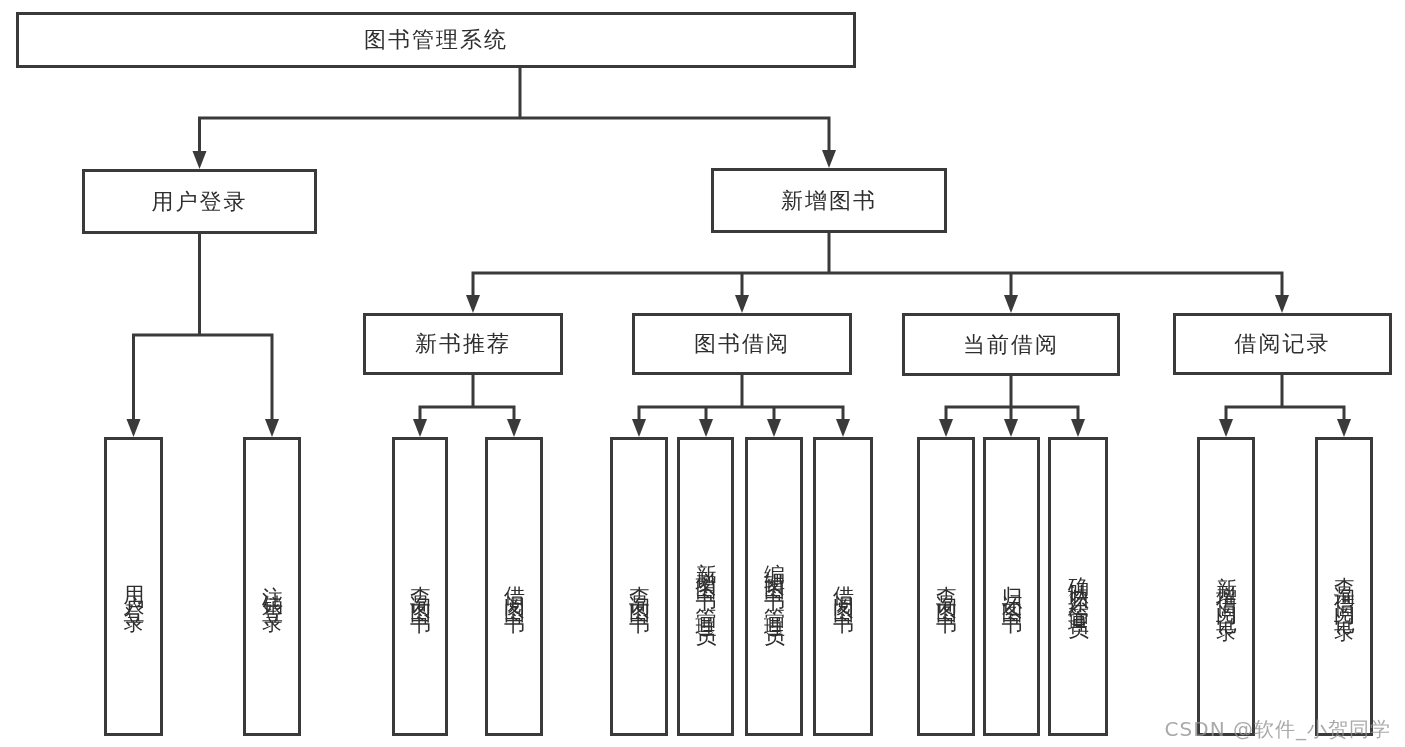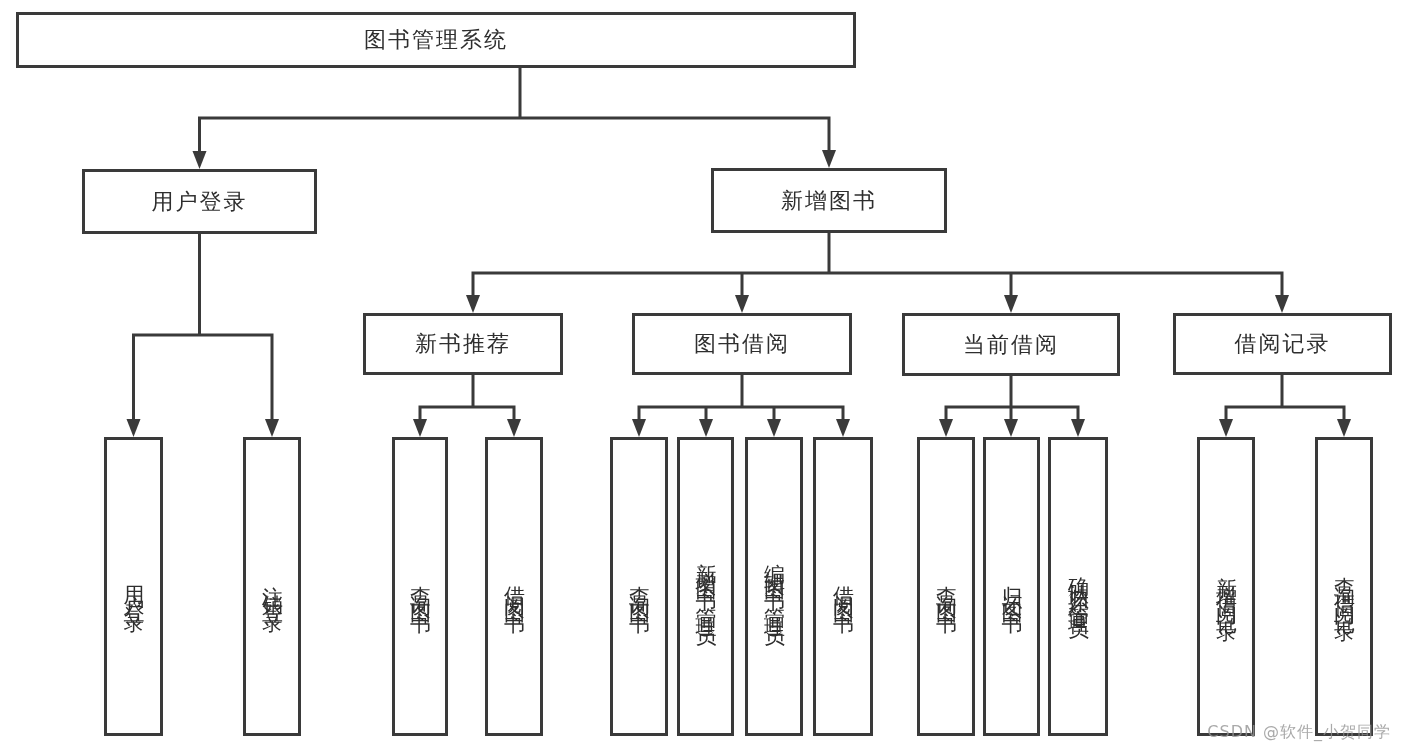--- a/index.html
+++ b/index.html
@@ -24,21 +24,21 @@
     writing-mode:vertical-rl;
     text-orientation:mixed;
     font-size:21px;
     line-height:1;
     letter-spacing:9px;
     white-space:nowrap;
   }
   .watermark{
     position:absolute;
     right:14px;bottom:4px;
-    font-size:16px;
+    font-size:20px;
     letter-spacing:1px;
     color:rgba(148,148,148,0.8);
     z-index:5;
     white-space:nowrap;
   }
 </style>
 </head>
 <body>
 
 <div class="canvas">

